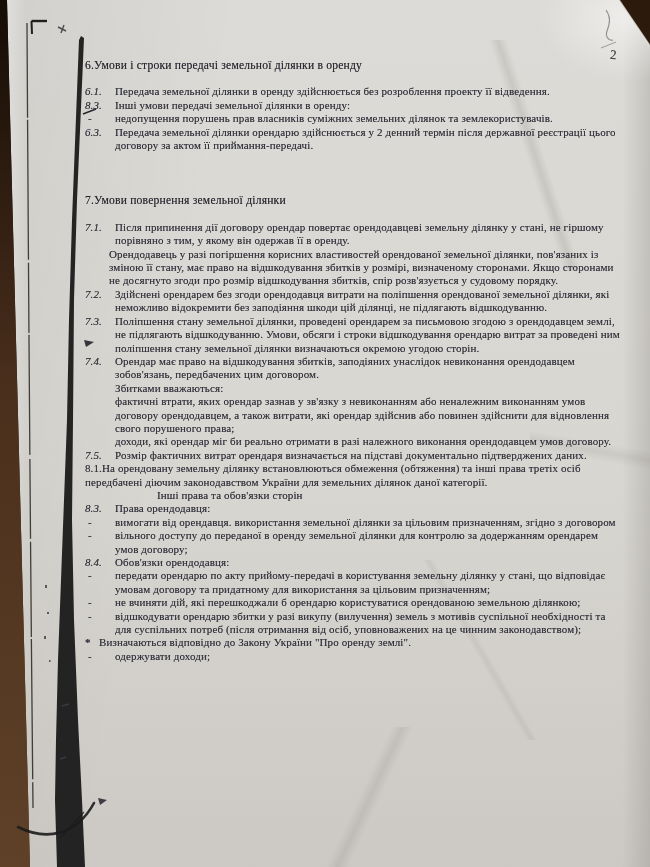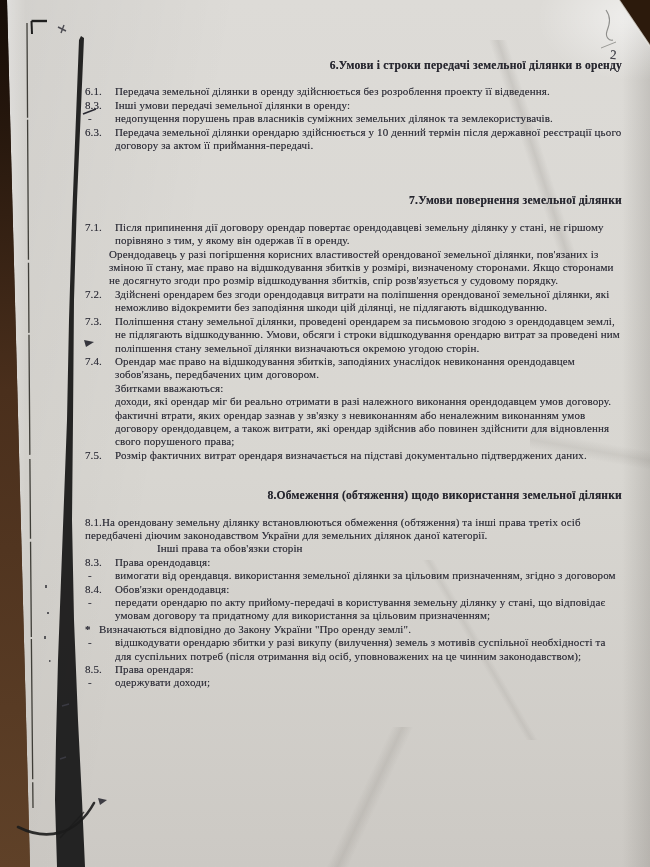--- a/index.html
+++ b/index.html
@@ -34,29 +34,29 @@
 
   
   .content{
     position:absolute;left:85px;top:59px;width:537px;
     font-size:11px;line-height:13.4px;
     color:#30303a;
     letter-spacing:.12px;
     text-shadow:0 0 .4px rgba(44,44,56,.55);
   }
   .section-title{
-    text-align:right;font-weight:bold;font-size:11.6px;
+    text-align:left;font-weight:normal;font-size:11.6px;
     color:#26262e;letter-spacing:.2px;
     margin:0 0 13px 0;
   }
   .section + .section .section-title{margin-top:42px;}
   .section:last-child .section-title{margin-top:27px;}
   .para{margin:0;}
   .hang{padding-left:30px;text-indent:-30px;}
-  .hang .marker{display:inline-block;width:30px;text-indent:0;}
+  .hang .marker{display:inline-block;width:30px;text-indent:0;font-style:italic;}
   .dash{padding-left:30px;text-indent:-30px;}
   .dash .marker{display:inline-block;width:30px;text-indent:3px;}
   .star{padding-left:14px;text-indent:-14px;}
   .star .marker{display:inline-block;width:14px;text-indent:0;font-weight:bold;}
   .flush{padding-left:0;}
   .flush .marker{margin-right:0;}
   .cont{margin-left:24px;}
   .cont2{margin-left:30px;}
   .subhead{margin-left:72px;}
   .page-number{
@@ -80,45 +80,45 @@
     <div class="crease crease-4"></div>
 
     <div class="page-number">2</div>
 
     <div class="content">
         <section class="section">
           <div class="section-title">6.Умови і строки передачі земельної ділянки в оренду</div>
           <div class="para hang"><span class="marker">6.1.</span><span>Передача земельної ділянки в оренду здійснюється без розроблення проекту її відведення.</span></div>
           <div class="para hang"><span class="marker">8.3.</span><span>Інші умови передачі земельної ділянки в оренду:</span></div>
           <div class="para dash"><span class="marker">-</span><span>недопущення порушень прав власників суміжних земельних ділянок та землекористувачів.</span></div>
-          <div class="para hang"><span class="marker">6.3.</span><span>Передача земельної ділянки орендарю здійснюється у 10 денний термін після державної реєстрації цього договору за актом її приймання-передачі.</span></div>
+          <div class="para hang"><span class="marker">6.3.</span><span>Передача земельної ділянки орендарю здійснюється у 2 денний термін після державної реєстрації цього договору за актом її приймання-передачі.</span></div>
         </section>
         <section class="section">
           <div class="section-title">7.Умови повернення земельної ділянки</div>
           <div class="para hang"><span class="marker">7.1.</span><span>Після припинення дії договору орендар повертає орендодавцеві земельну ділянку у стані, не гіршому порівняно з тим, у якому він одержав її в оренду.</span></div>
           <div class="para cont"><span>Орендодавець у разі погіршення корисних властивостей орендованої земельної ділянки, пов'язаних із зміною її стану, має право на відшкодування збитків у розмірі, визначеному сторонами. Якщо сторонами не досягнуто згоди про розмір відшкодування збитків, спір розв'язується у судовому порядку.</span></div>
           <div class="para hang"><span class="marker">7.2.</span><span>Здійснені орендарем без згоди орендодавця витрати на поліпшення орендованої земельної ділянки, які неможливо відокремити без заподіяння шкоди цій ділянці, не підлягають відшкодуванню.</span></div>
           <div class="para hang"><span class="marker">7.3.</span><span>Поліпшення стану земельної ділянки, проведені орендарем за письмовою згодою з орендодавцем землі, не підлягають відшкодуванню. Умови, обсяги і строки відшкодування орендарю витрат за проведені ним поліпшення стану земельної ділянки визначаються окремою угодою сторін.</span></div>
           <div class="para hang"><span class="marker">7.4.</span><span>Орендар має право на відшкодування збитків, заподіяних унаслідок невиконання орендодавцем зобов'язань, передбачених цим договором.</span></div>
           <div class="para cont2"><span>Збитками вважаються:</span></div>
+          <div class="para cont2"><span>фактичні втрати, яких орендар зазнав у зв'язку з невиконанням або неналежним виконанням умов договору орендодавцем, а також витрати, які орендар здійснив або повинен здійснити для відновлення свого порушеного права;</span></div>
           <div class="para cont2"><span>доходи, які орендар міг би реально отримати в разі належного виконання орендодавцем умов договору.</span></div>
-          <div class="para cont2"><span>фактичні втрати, яких орендар зазнав у зв'язку з невиконанням або неналежним виконанням умов договору орендодавцем, а також витрати, які орендар здійснив або повинен здійснити для відновлення свого порушеного права;</span></div>
           <div class="para hang"><span class="marker">7.5.</span><span>Розмір фактичних витрат орендаря визначається на підставі документально підтверджених даних.</span></div>
         </section>
         <section class="section">
-          <div class="section-title">8.Обмеження (обтяження) щодо використання земельної ділянки</div>
           <div class="para flush"><span class="marker">8.1.</span><span>На орендовану земельну ділянку встановлюються обмеження (обтяження)  та інші права третіх осіб передбачені діючим законодавством України для земельних ділянок даної категорії.</span></div>
           <div class="para subhead"><span>Інші права та обов'язки сторін</span></div>
           <div class="para hang"><span class="marker">8.3.</span><span>Права орендодавця:</span></div>
           <div class="para dash"><span class="marker">-</span><span>вимогати від орендавця. використання земельної ділянки за цільовим призначенням, згідно з договором</span></div>
+          <div class="para dash"><span class="marker">-</span><span>вільного доступу до переданої в оренду земельної ділянки для контролю за додержанням орендарем умов договору;</span></div>
           <div class="para hang"><span class="marker">8.4.</span><span>Обов'язки орендодавця:</span></div>
           <div class="para dash"><span class="marker">-</span><span>передати орендарю по акту прийому-передачі в користування земельну ділянку у стані, що відповідає умовам договору та придатному для використання за цільовим призначенням;</span></div>
+          <div class="para dash"><span class="marker">-</span><span>не вчиняти дій, які перешкоджали б орендарю користуватися орендованою земельною ділянкою;</span></div>
+          <div class="para dash"><span class="marker">-</span><span>відшкодувати орендарю збитки у разі викупу (вилучення) земель з мотивів суспільної необхідності та для суспільних потреб (після отримання від осіб, уповноважених на це чинним законодавством);</span></div>
           <div class="para star"><span class="marker">*</span><span>Визначаються відповідно до Закону України "Про оренду землі".</span></div>
-          <div class="para dash"><span class="marker">-</span><span>відшкодувати орендарю збитки у разі викупу (вилучення) земель з мотивів суспільної необхідності та для суспільних потреб (після отримання від осіб, уповноважених на це чинним законодавством);</span></div>
-          <div class="para hang"><span class="marker">8.5.</span><span>Права орендаря:</span></div>
           <div class="para dash"><span class="marker">-</span><span>одержувати доходи;</span></div>
         </section>
       </div>
   </div>
 
   <svg class="artifacts" width="650" height="867" viewBox="0 0 650 867">
     <defs>
       <linearGradient id="deskGrad" x1="0" y1="0" x2="0" y2="1">
         <stop offset="0" stop-color="#150c06"></stop>
         <stop offset="0.45" stop-color="#4a2f1c"></stop>

